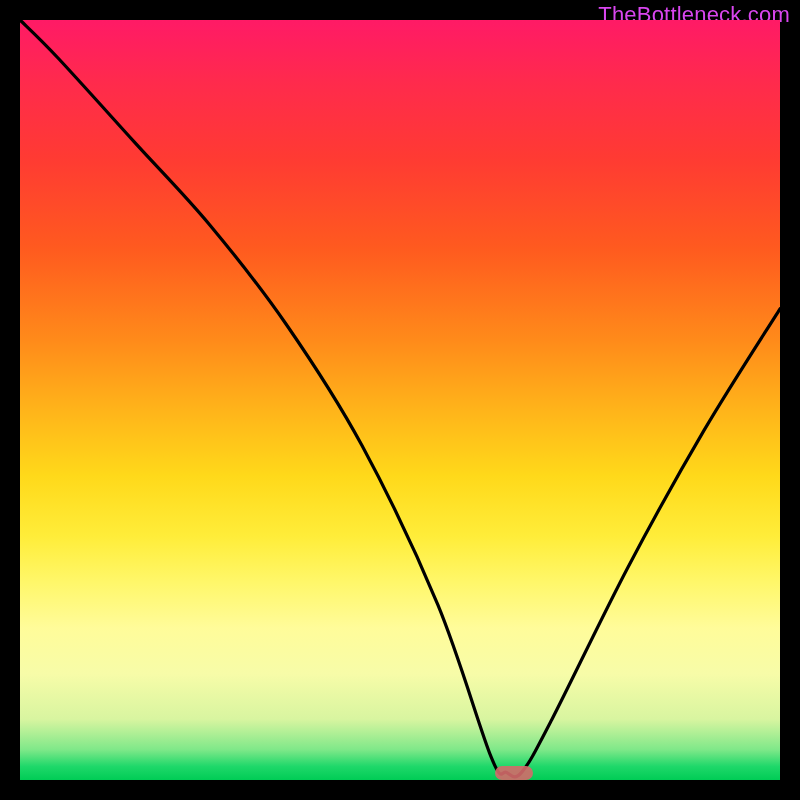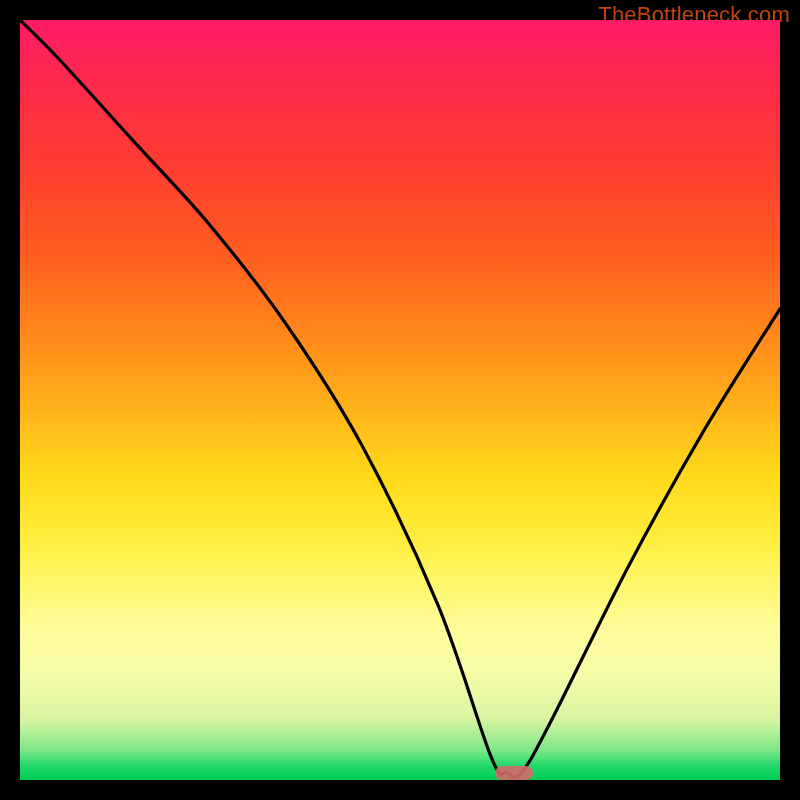--- a/index.html
+++ b/index.html
@@ -40,21 +40,21 @@
       #d8f5a0 92%,
       #7fe889 96%,
       #1fd86a 98.2%,
       #00cc55 100%
     );
   }
   .watermark {
     position: absolute;
     top: 2px;
     right: 10px;
-    color: #c2410c;
+    color: #d946ef;
     font-size: 22px;
     font-weight: 500;
     letter-spacing: 0.2px;
     user-select: none;
   }
   svg.curve {
     position: absolute;
     left: 0;
     top: 0;
     width: 760px;

